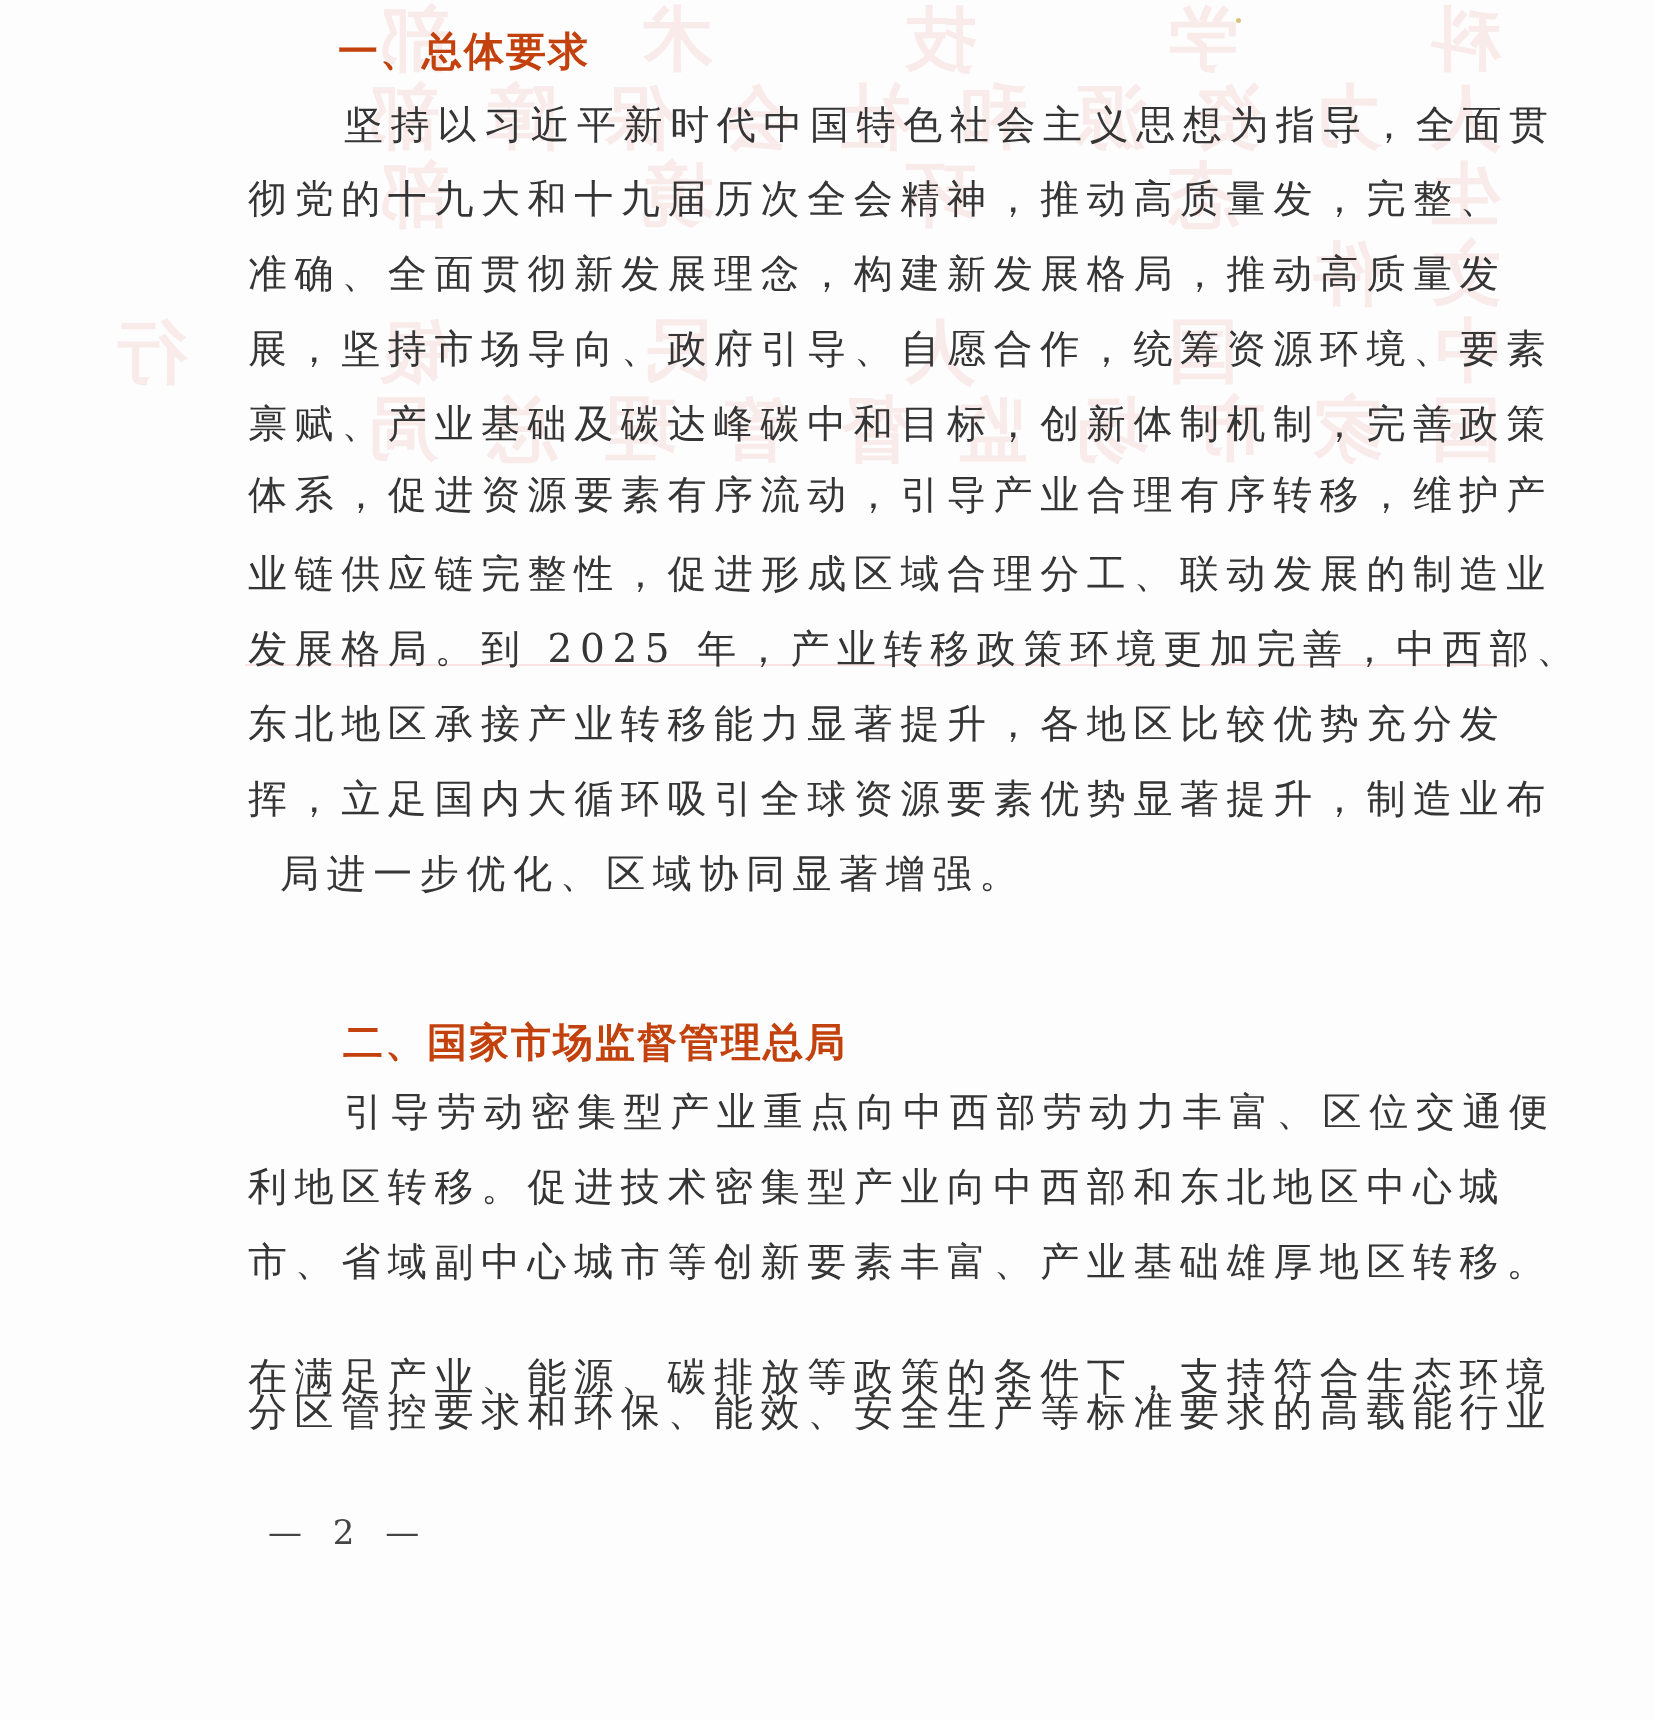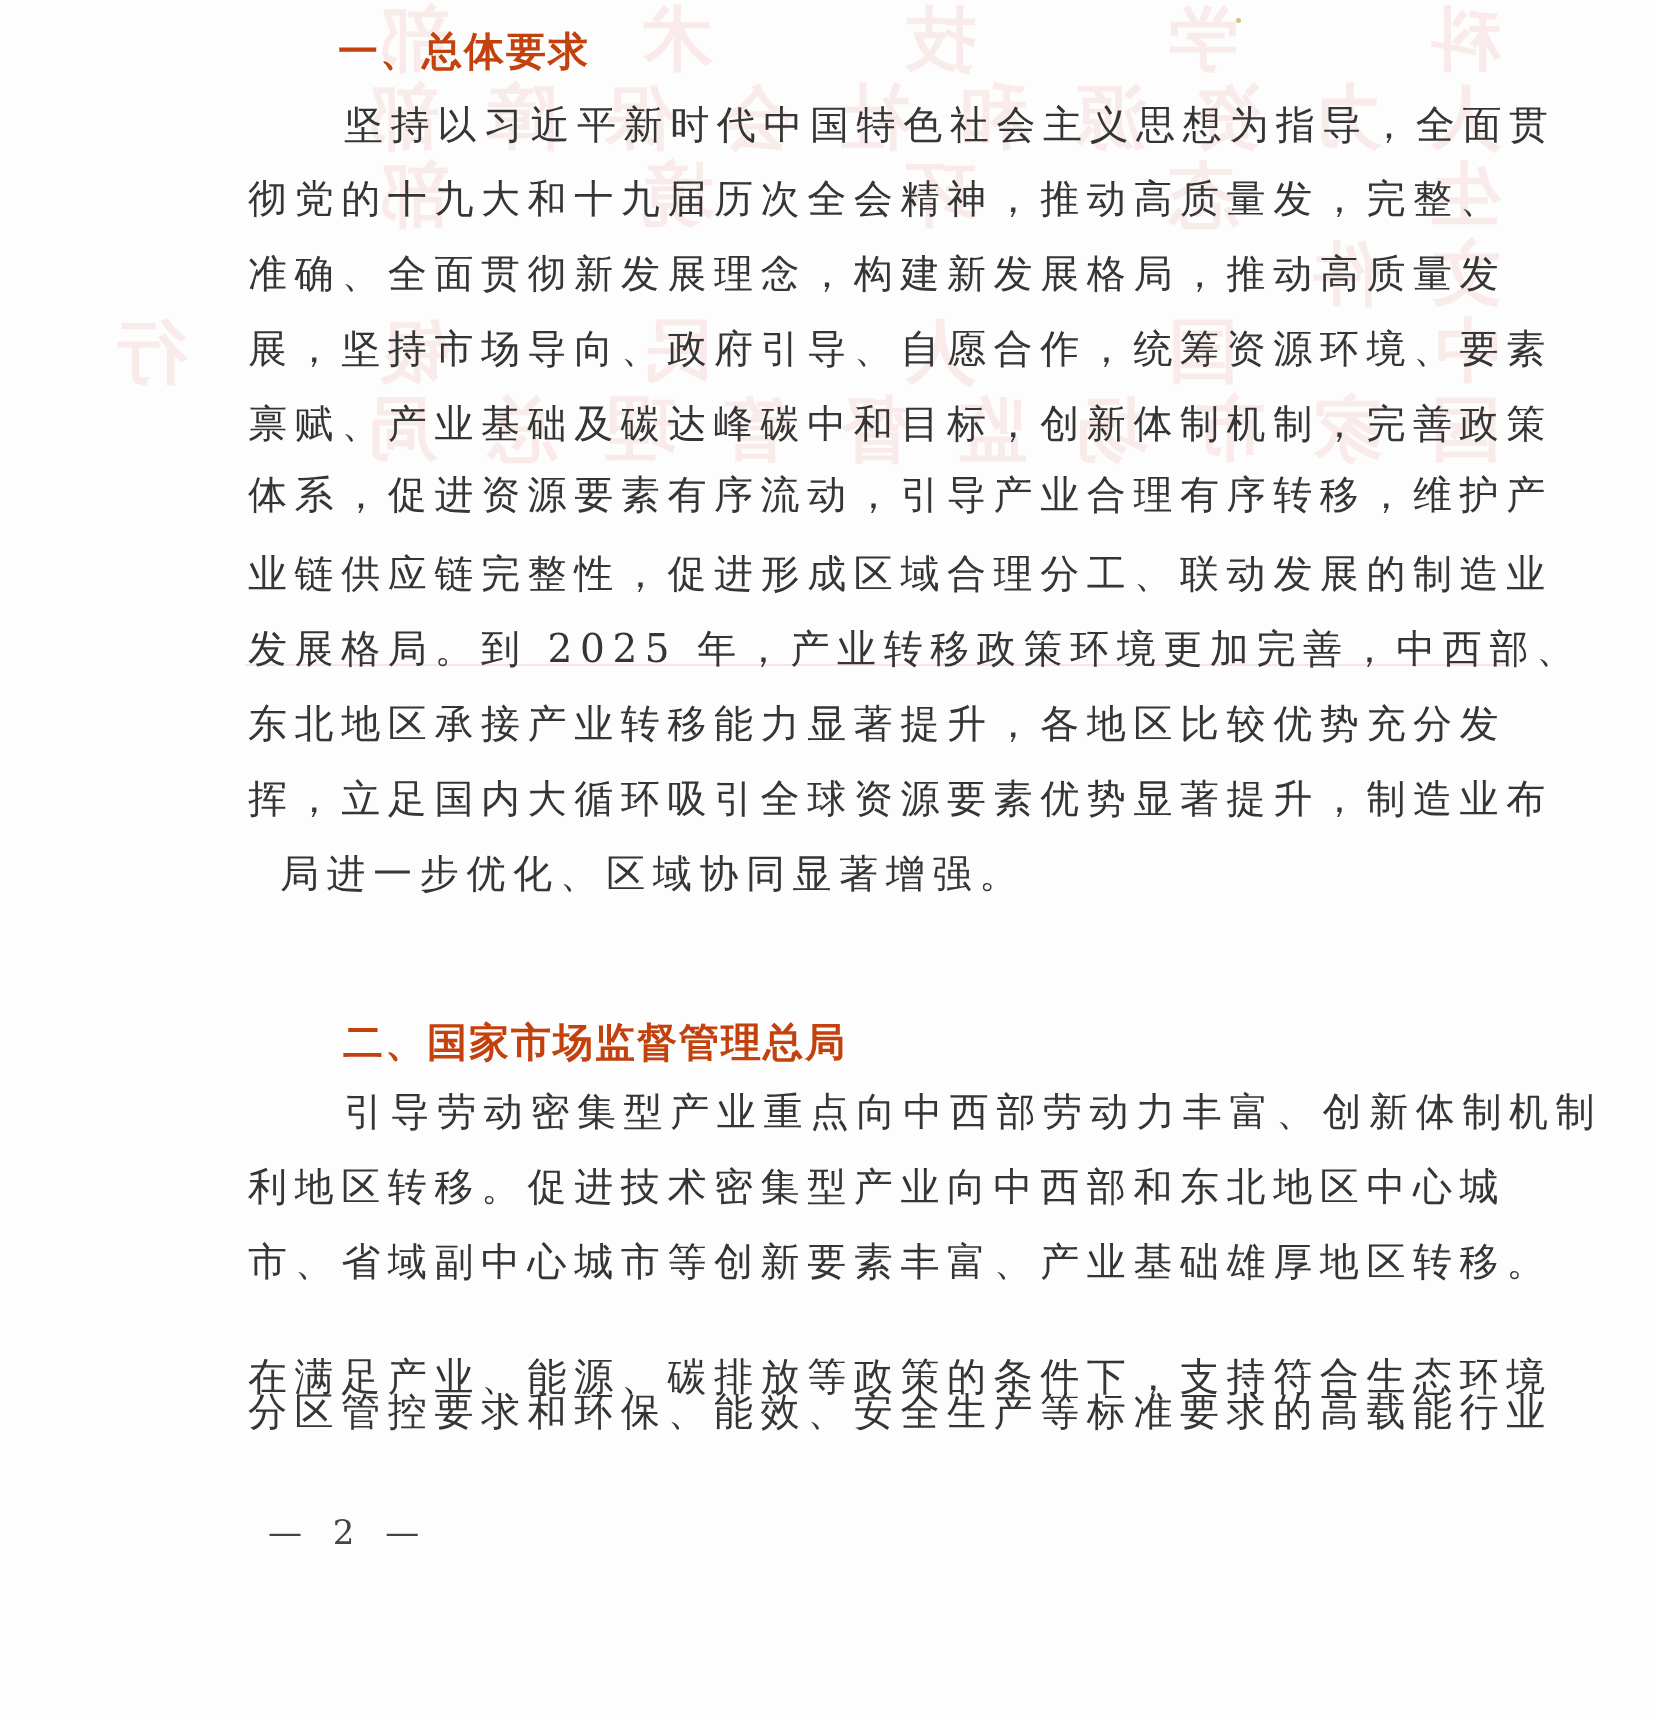--- a/index.html
+++ b/index.html
@@ -118,21 +118,21 @@
     <div class="line" style="top:397px;">禀赋、产业基础及碳达峰碳中和目标，创新体制机制，完善政策</div>
     <div class="line" style="top:468px;">体系，促进资源要素有序流动，引导产业合理有序转移，维护产</div>
     <div class="line" style="top:547px;">业链供应链完整性，促进形成区域合理分工、联动发展的制造业</div>
     <div class="line" style="top:622px;">发展格局。到 2025 年，产业转移政策环境更加完善，中西部、</div>
     <div class="line" style="top:697px;">东北地区承接产业转移能力显著提升，各地区比较优势充分发</div>
     <div class="line" style="top:772px;">挥，立足国内大循环吸引全球资源要素优势显著提升，制造业布</div>
     <div class="line last" style="top:847px;">局进一步优化、区域协同显著增强。</div>
 
     <div class="heading h2">二、国家市场监督管理总局</div>
 
-    <div class="line indent" style="top:1085px;">引导劳动密集型产业重点向中西部劳动力丰富、创新体制机制</div>
+    <div class="line indent" style="top:1085px;">引导劳动密集型产业重点向中西部劳动力丰富、区位交通便</div>
     <div class="line" style="top:1160px;">利地区转移。促进技术密集型产业向中西部和东北地区中心城</div>
     <div class="line" style="top:1235px;">市、省域副中心城市等创新要素丰富、产业基础雄厚地区转移。</div>
     <div class="line" style="top:1310px;margin-top:40px;">在满足产业、能源、碳排放等政策的条件下，支持符合生态环境</div>
     <div class="line" style="top:1385px;">分区管控要求和环保、能效、安全生产等标准要求的高载能行业</div>
 
   </div>
 
   <div class="footer">— 2 —</div>
 
 </div>

